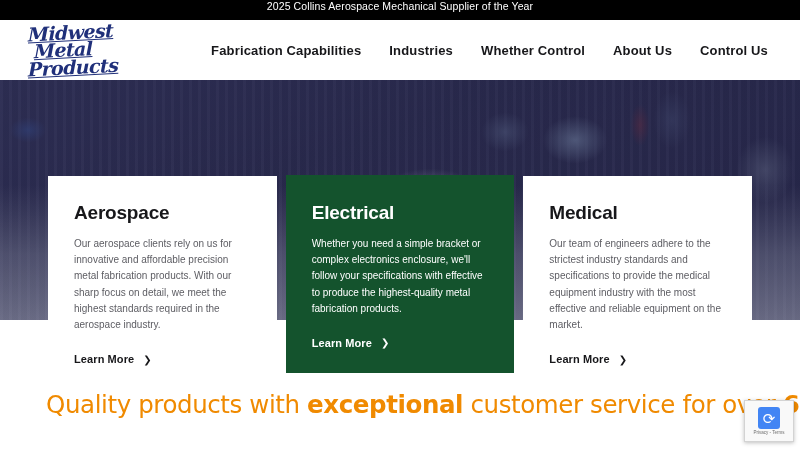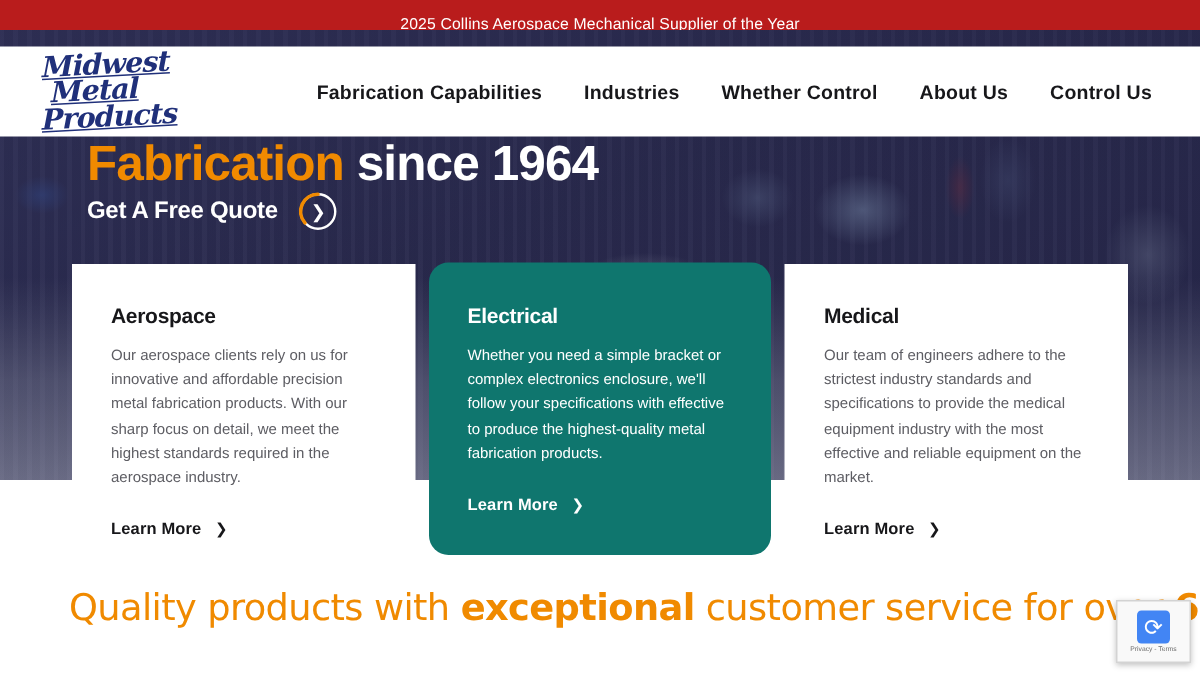--- a/index.html
+++ b/index.html
@@ -5,23 +5,23 @@
   * { margin:0; padding:0; box-sizing:border-box; }
   html,body { width:800px; height:450px; overflow:hidden; }
   body {
     font-family:"Liberation Sans", sans-serif;
     background:#ffffff;
     position:relative;
   }
 
   
   .announce {
-    height:31px;
-    background:#b91c1c;
-    display:flex; align-items:center; justify-content:center;
+    height:20px;
+    background:#000000;
+    display:flex; align-items:flex-start; justify-content:center;
     color:#ffffff;
     font-size:10.5px;
     letter-spacing:.1px;
   }
 
   
   .header {
     position:relative;
     z-index:30;
     height:60px;
@@ -144,28 +144,27 @@
     padding:0 48px;
     gap:9px;
   }
   .card {
     flex:1;
     background:#ffffff;
     padding:26px 24px 22px 26px;
     min-height:179px;
   }
   .card.featured {
-    background:#0f766e;
+    background:#14532d;
     margin-top:-1px;
     min-height:195px;
     padding-top:27px;
-    border-radius:13px;
   }
   .card h3 {
-    font-size:14px;
+    font-size:19px;
     font-weight:bold;
     letter-spacing:-.2px;
     color:#17171a;
     margin-bottom:12px;
   }
   .card.featured h3 { color:#ffffff; }
   .card p {
     font-size:10px;
     line-height:1.62;
     color:#5d5d63;
@@ -231,24 +230,20 @@
 
 <div class="announce">
   <span>2025 Collins Aerospace Mechanical Supplier of the Year</span>
 </div>
 
 <div class="hero">
   <div class="hero-photo"></div>
   <div class="hero-tint"></div>
 
   <div class="hero-inner">
-    <div class="hero-title">
-      <div><span>Full Service </span><span class="orange">Precision Metal</span></div>
-      <div><span class="orange">Fabrication </span><span>since 1964</span></div>
-    </div>
 
     <a class="cta" href="#">
       <span class="cta-label">Get A Free Quote</span>
       <span class="cta-circle">
         <svg viewBox="0 0 26 26" width="26" height="26">
           <circle cx="13" cy="13" r="11.5" fill="none" stroke="#ffffff" stroke-width="1.6"></circle>
           <path d="M13 1.5 A11.5 11.5 0 0 0 4.3 20.6" fill="none" stroke="#f08a00" stroke-width="2.4" stroke-linecap="round"></path>
         </svg>
         <span class="cta-chevron">❯</span>
       </span>

